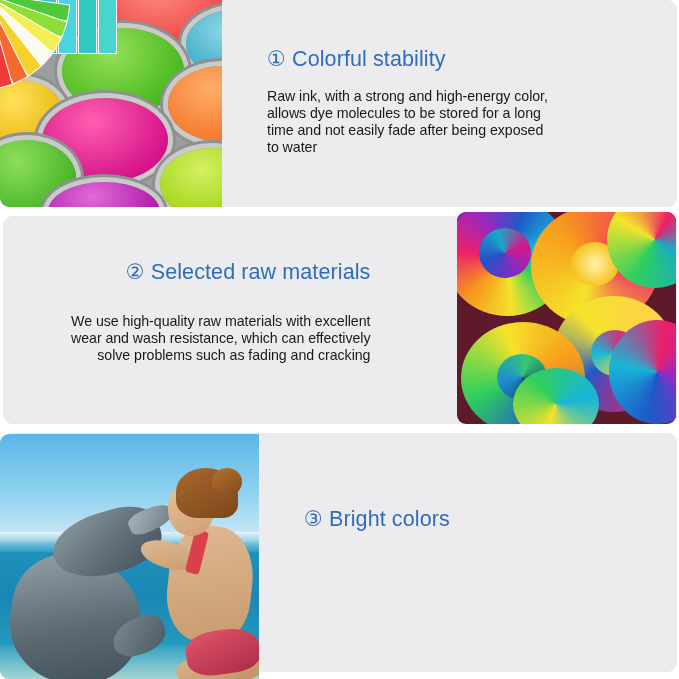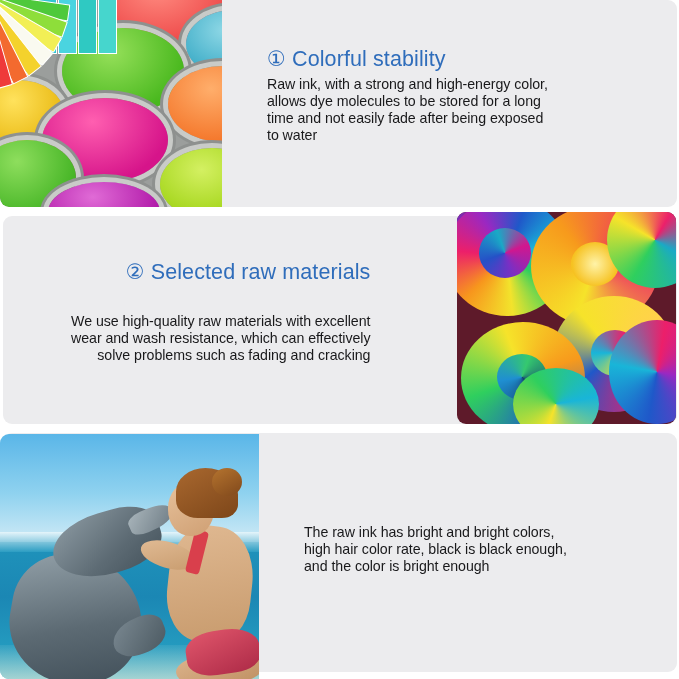--- a/index.html
+++ b/index.html
@@ -130,21 +130,21 @@
   .head .num{font-size:21px;}
   .body{
     color:#19191b;
     font-size:14.2px;
     line-height:1.20;
     margin:0;
     white-space:pre-line;
     letter-spacing:-.05px;
   }
   .txt-1{left:267px;top:47px;}
-  .txt-1 .body{margin-top:4px;}
+  .txt-1 .body{margin-top:16px;}
   .txt-2{left:71px;top:260px;text-align:right;}
   .txt-2 .body{margin-top:28px;}
   .txt-3{left:304px;top:507px;}
   .txt-3 .body{margin-top:17px;}
 </style>
 </head>
 <body>
 
 <div class="page">
 
@@ -246,18 +246,19 @@
       <div class="swim-bottom"></div>
       <div class="swim-arm"></div>
       <div class="swim-strap"></div>
       <div class="swim-head"></div>
       <div class="swim-hair"></div>
       <div class="swim-bun"></div>
     </div>
   </div>
 
   <div class="txt txt-3">
-    <p class="body">The raw ink has bright and bright colors,
-high hair color rate, black is black enough,
-and the color is bright enough</p>
+    <p class="head">
+      <span class="num">③</span>
+      <span>Bright colors</span>
+    </p>
   </div>
 
 </div>
 
 </body></html>

